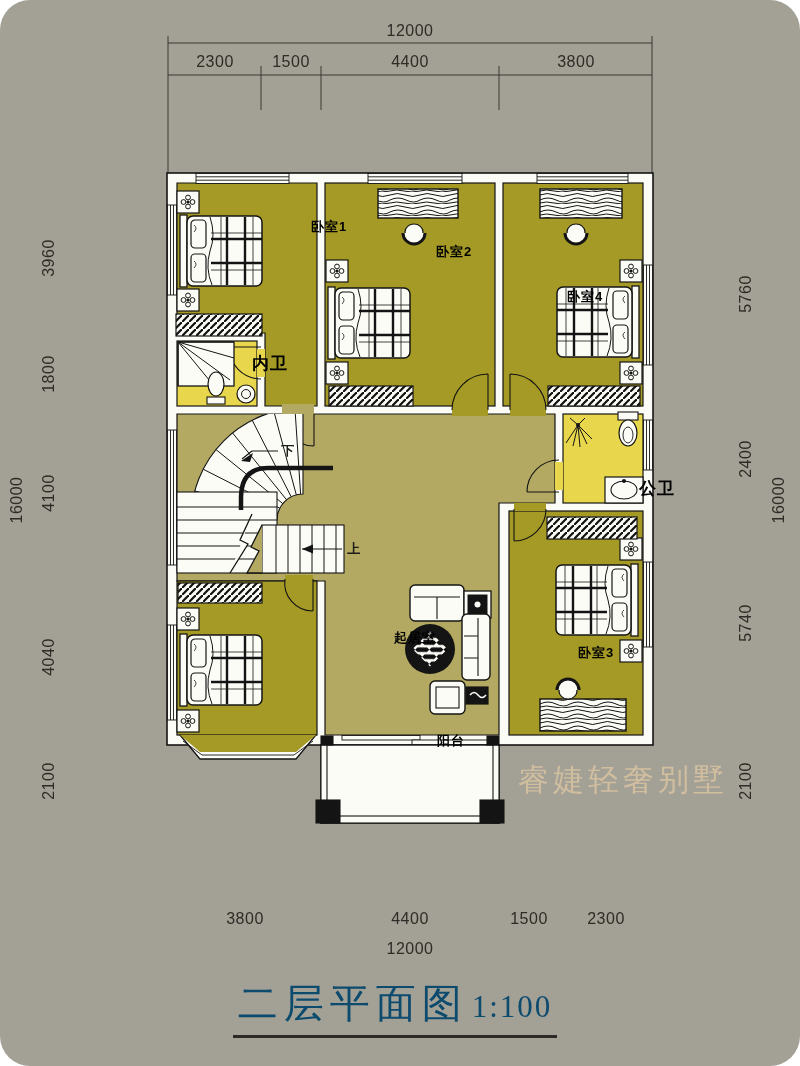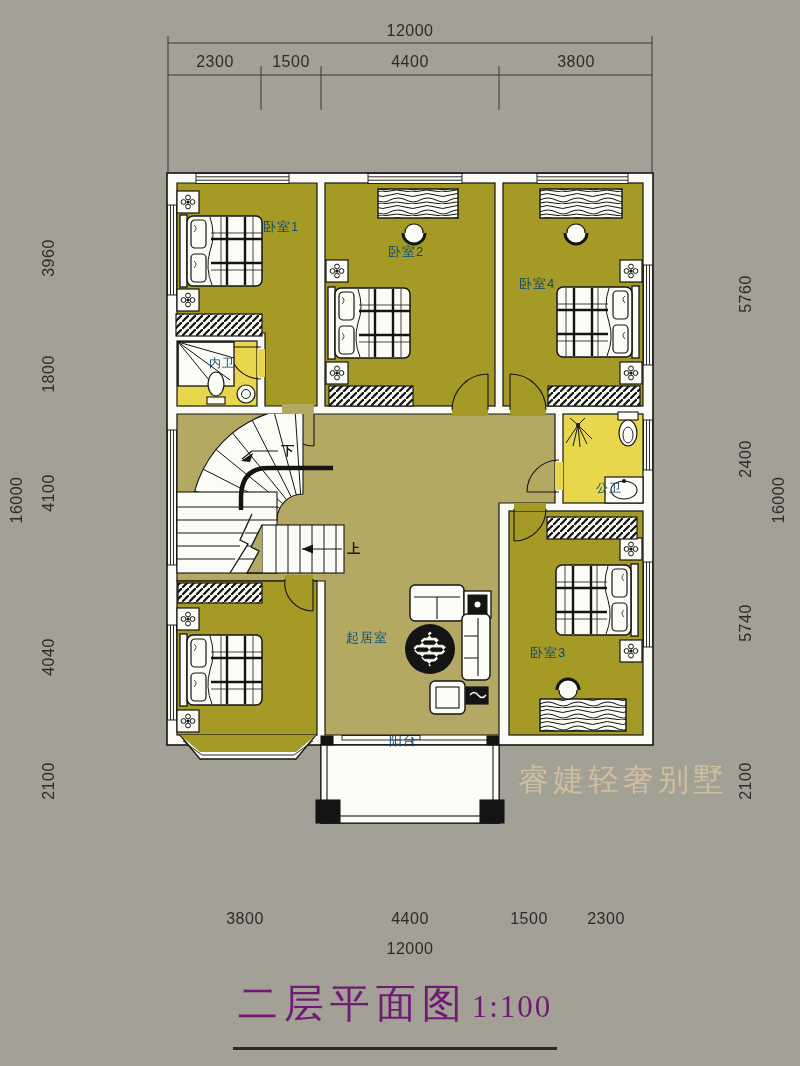--- a/index.html
+++ b/index.html
@@ -1,26 +1,26 @@
 <!DOCTYPE html>
 <html><head>
 <meta charset="utf-8">
 <style>
   html,body{margin:0;padding:0;}
   #canvas{position:relative;width:800px;height:1066px;background:#a3a096;overflow:hidden;
-          font-family:"Liberation Sans",sans-serif;}
+          font-family:"Liberation Sans",sans-serif;border-radius:30px;}
   #plan-svg{position:absolute;left:0;top:0;}
   .lbl{position:absolute;transform:translate(-50%,-50%);white-space:nowrap;
        color:#2e2c26;font-size:16px;letter-spacing:0.5px;}
   .rot{transform:translate(-50%,-50%) rotate(-90deg);}
-  .room{color:#0c4a6e;font-size:13px;font-weight:400;letter-spacing:1px;}
-  .room.small{font-size:12px;}
+  .room{color:#000000;font-size:13px;font-weight:700;letter-spacing:1px;margin-left:48px;}
+  .room.small{font-size:17px;}
   .stairlbl{color:#1c1b16;font-size:13px;font-weight:600;}
   #title-wrap{position:absolute;left:233px;top:976px;width:324px;text-align:center;
-      border-bottom:3px solid #2b2a26;padding-bottom:16px;color:#701a75;
+      border-bottom:3px solid #2b2a26;padding-bottom:4px;color:#0c4a6e;
       font-family:"Liberation Serif",serif;}
   #title-main{font-size:40px;letter-spacing:6px;}
   #title-scale{font-size:31px;letter-spacing:2px;}
   #watermark{position:absolute;left:623px;top:780px;transform:translate(-50%,-50%);
       font-size:31px;letter-spacing:4px;color:rgba(213,193,160,0.9);
       font-family:"Liberation Serif",serif;white-space:nowrap;text-align:center;}
 </style>
 </head>
 <body>
 
@@ -304,21 +304,21 @@
 <span class="lbl rot" style="left:49px;top:781px">2100</span>
 
 <span class="lbl rot" style="left:746px;top:294px">5760</span>
 <span class="lbl rot" style="left:746px;top:459px">2400</span>
 <span class="lbl rot" style="left:746px;top:623px">5740</span>
 <span class="lbl rot" style="left:746px;top:781px">2100</span>
 <span class="lbl rot" style="left:779px;top:500px">16000</span>
 
 <span class="lbl room" style="left:281px;top:227px">卧室1</span>
 <span class="lbl room" style="left:406px;top:252px">卧室2</span>
-<span class="lbl room" style="left:537px;top:284px">卧室4</span>
+<span class="lbl room" style="left:537px;top:297px">卧室4</span>
 <span class="lbl room" style="left:548px;top:653px">卧室3</span>
 <span class="lbl room small" style="left:222px;top:363px">内卫</span>
 <span class="lbl room small" style="left:609px;top:488px">公卫</span>
 <span class="lbl room" style="left:367px;top:638px">起居室</span>
 <span class="lbl room" style="left:403px;top:741px">阳台</span>
 <span class="lbl stairlbl" style="left:288px;top:451px">下</span>
 <span class="lbl stairlbl" style="left:354px;top:549px">上</span>
 
 <div id="watermark">睿婕轻奢别墅</div>
 

